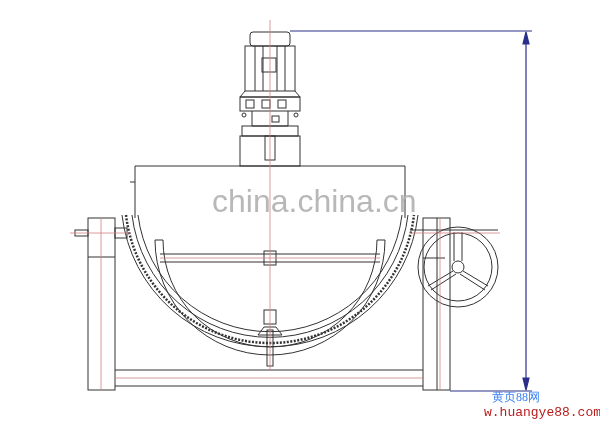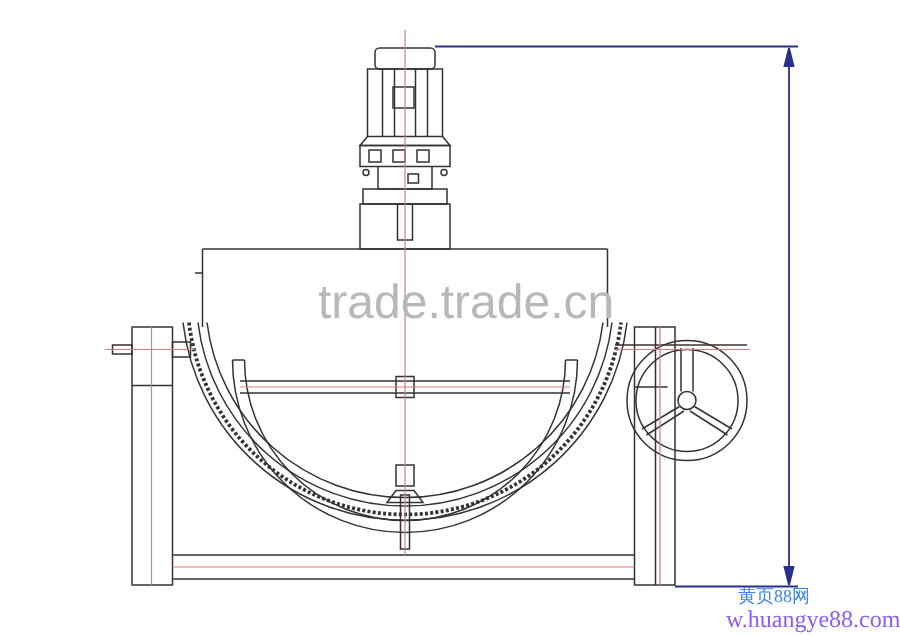--- a/index.html
+++ b/index.html
@@ -1,20 +1,20 @@
 <!DOCTYPE html>
 <html><head>
 <meta charset="utf-8">
 <style>
   html,body{margin:0;padding:0;background:#fff;}
   .canvas{position:relative;width:600px;height:424px;overflow:hidden;background:#fff;font-family:"Liberation Sans",sans-serif;}
   svg{position:absolute;left:0;top:0;}
   .wm{position:absolute;left:212px;top:183px;font-size:32px;color:#b8b8b8;letter-spacing:0px;font-family:"Liberation Sans",sans-serif;}
   .wm2{position:absolute;left:492px;top:389px;font-size:12px;color:#3b82f6;font-family:"Liberation Serif",serif;}
-  .wm3{position:absolute;left:484px;top:405px;font-size:16px;color:#8b5cf6;font-family:Liberation Serif, serif;}
+  .wm3{position:absolute;left:484px;top:405px;font-size:13px;color:#b91c1c;font-family:Liberation Mono, monospace;}
 </style>
 </head>
 <body>
 
 <div class="canvas">
 <svg width="600" height="424" viewBox="0 0 600 424">
   <g fill="none" stroke="#333" stroke-width="1">
 
     <g>
       <rect x="250" y="32" width="40" height="14" rx="3"></rect>
@@ -107,16 +107,16 @@
   </g>
 
   <g stroke="#2a2f8a" stroke-width="1.2" fill="#2a2f8a">
     <line x1="290" y1="31" x2="532" y2="31"></line>
     <line x1="450" y1="391" x2="532" y2="391"></line>
     <line x1="526" y1="34" x2="526" y2="388"></line>
     <path d="M526 32 L523 44 L529 44 Z"></path>
     <path d="M526 390 L523 378 L529 378 Z"></path>
   </g>
 </svg>
-<div class="wm">trade.trade.cn</div>
+<div class="wm">china.china.cn</div>
 <div class="wm2">黄页88网</div>
 <div class="wm3">w.huangye88.com</div>
 </div>
 
 </body></html>

